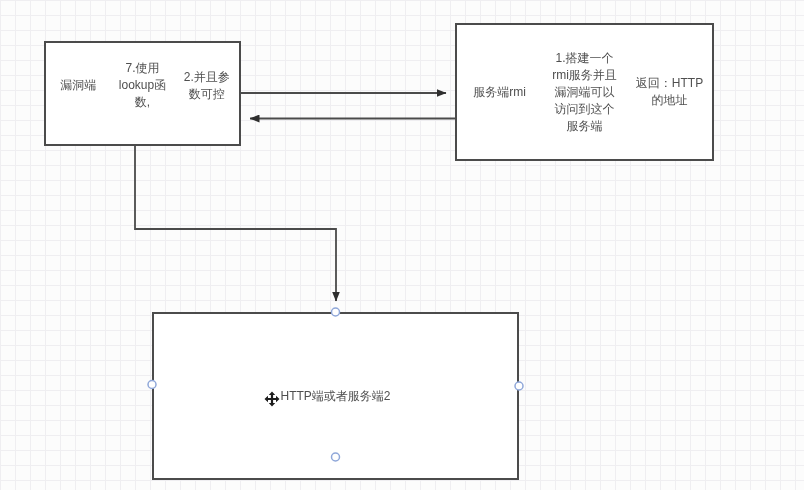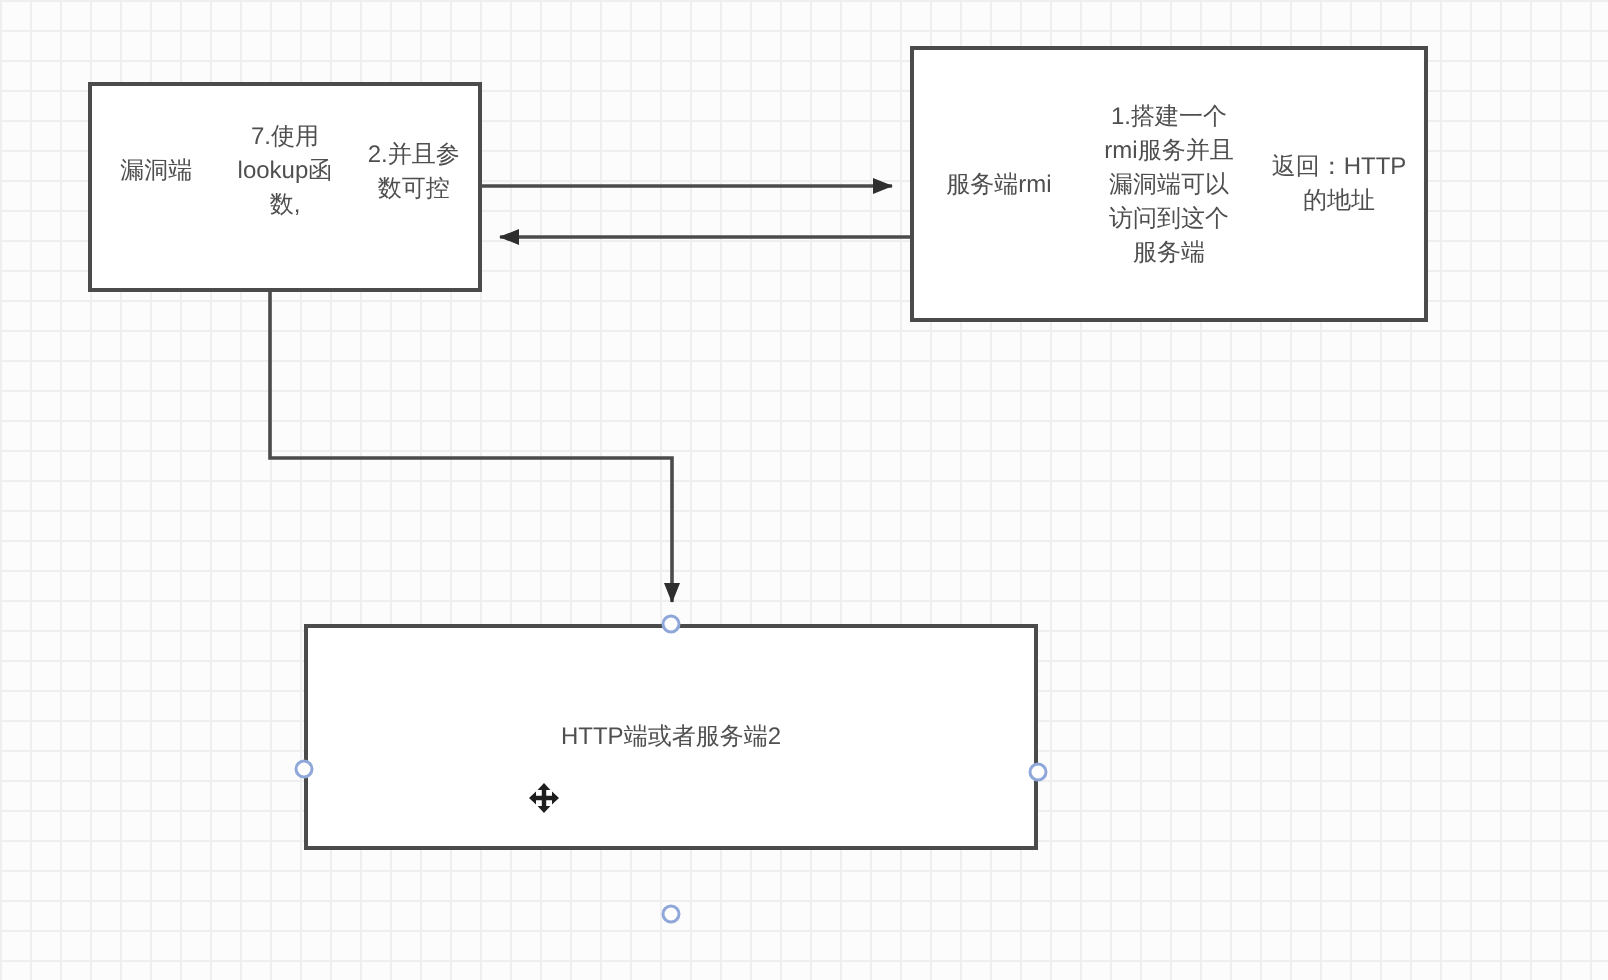--- a/index.html
+++ b/index.html
@@ -42,21 +42,21 @@
     left: 44px; top: 41px;
     width: 197px; height: 105px;
     padding-bottom: 16px;
   }
   #node-rmi {
     left: 455px; top: 23px;
     width: 259px; height: 138px;
   }
   #node-http {
     left: 152px; top: 312px;
-    width: 367px; height: 113px;
+    width: 367px; height: 168px;
   }
   svg.overlay {
     position: absolute;
     left: 0; top: 0;
     width: 804px; height: 490px;
     pointer-events: none;
   }
 </style>
 </head>
 <body>

